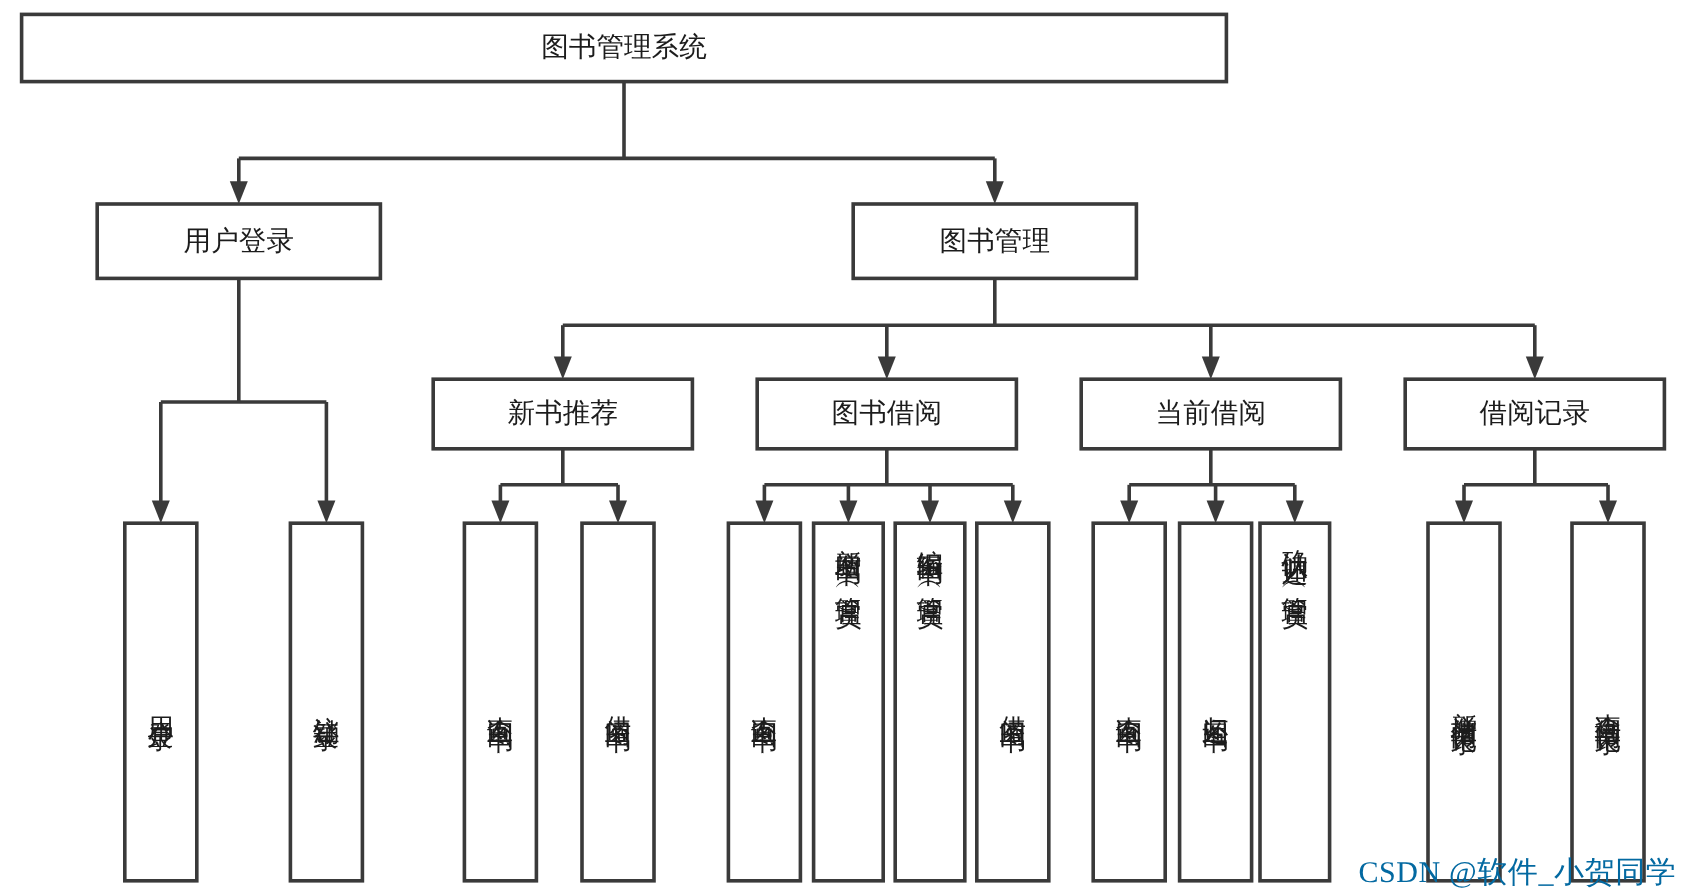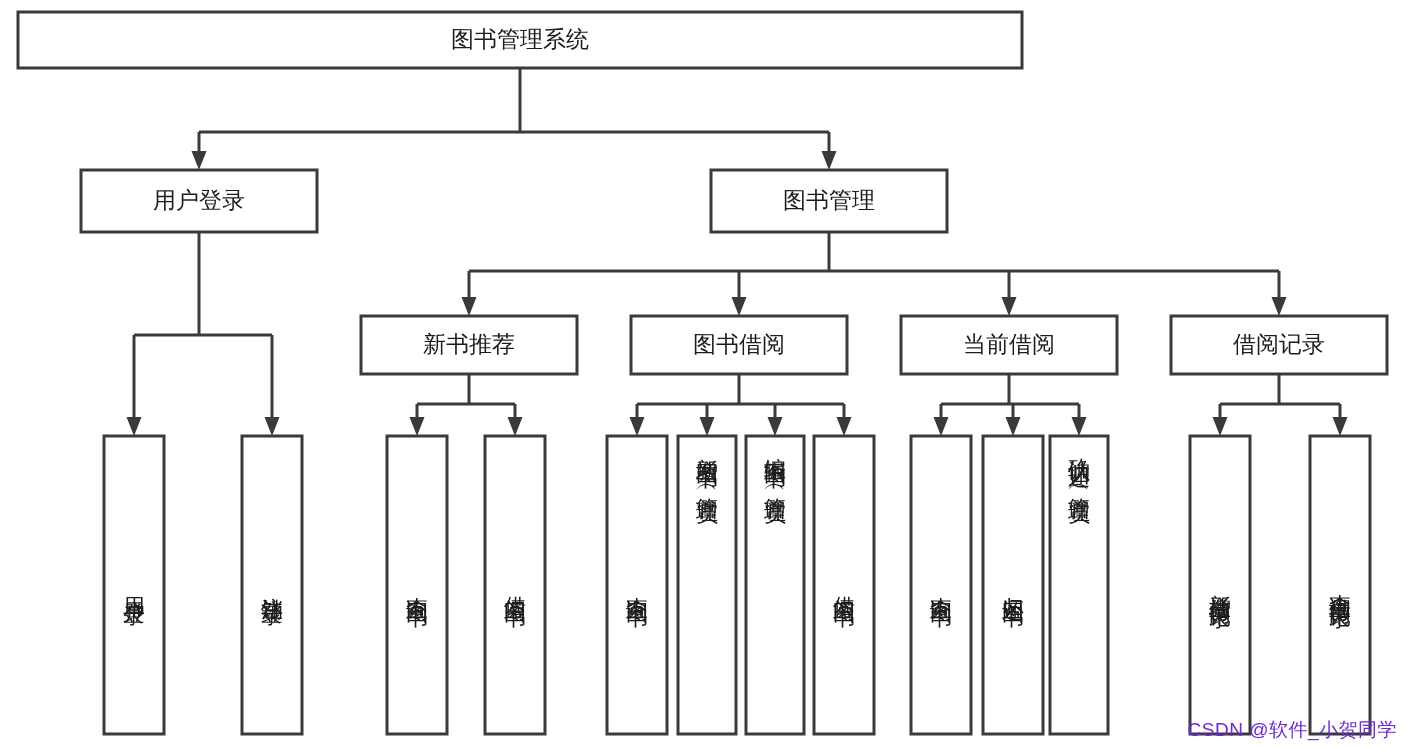--- a/index.html
+++ b/index.html
@@ -58,23 +58,23 @@
     color: #1c1c1c;
     letter-spacing: 2px;
     white-space: nowrap;
     text-align: center;
     pointer-events: none;
   }
   .watermark {
     position: absolute;
     right: 8px;
     bottom: 4px;
-    font-family: Liberation Sans, sans-serif;
-    font-size: 19px;
-    color: #6d28d9;
+    font-family: Liberation Serif, serif;
+    font-size: 25px;
+    color: #0369a1;
     letter-spacing: 0.5px;
     user-select: none;
   }
 </style>
 </head>
 <body>
 
 <div id="diagram-root">
   <svg class="diagram" viewBox="0 0 1405 747">
     <g id="connectors-layer">

